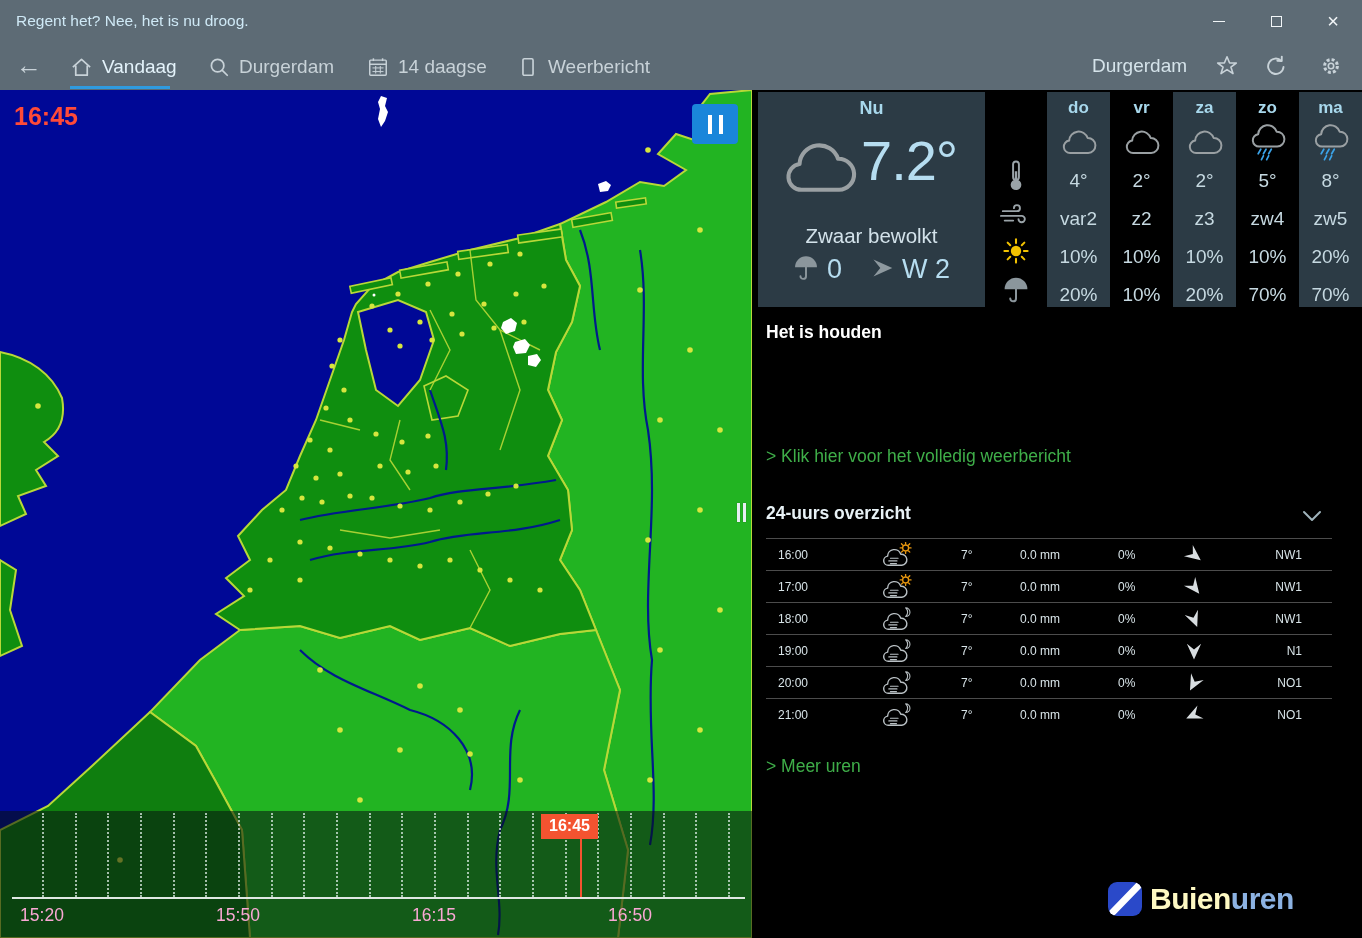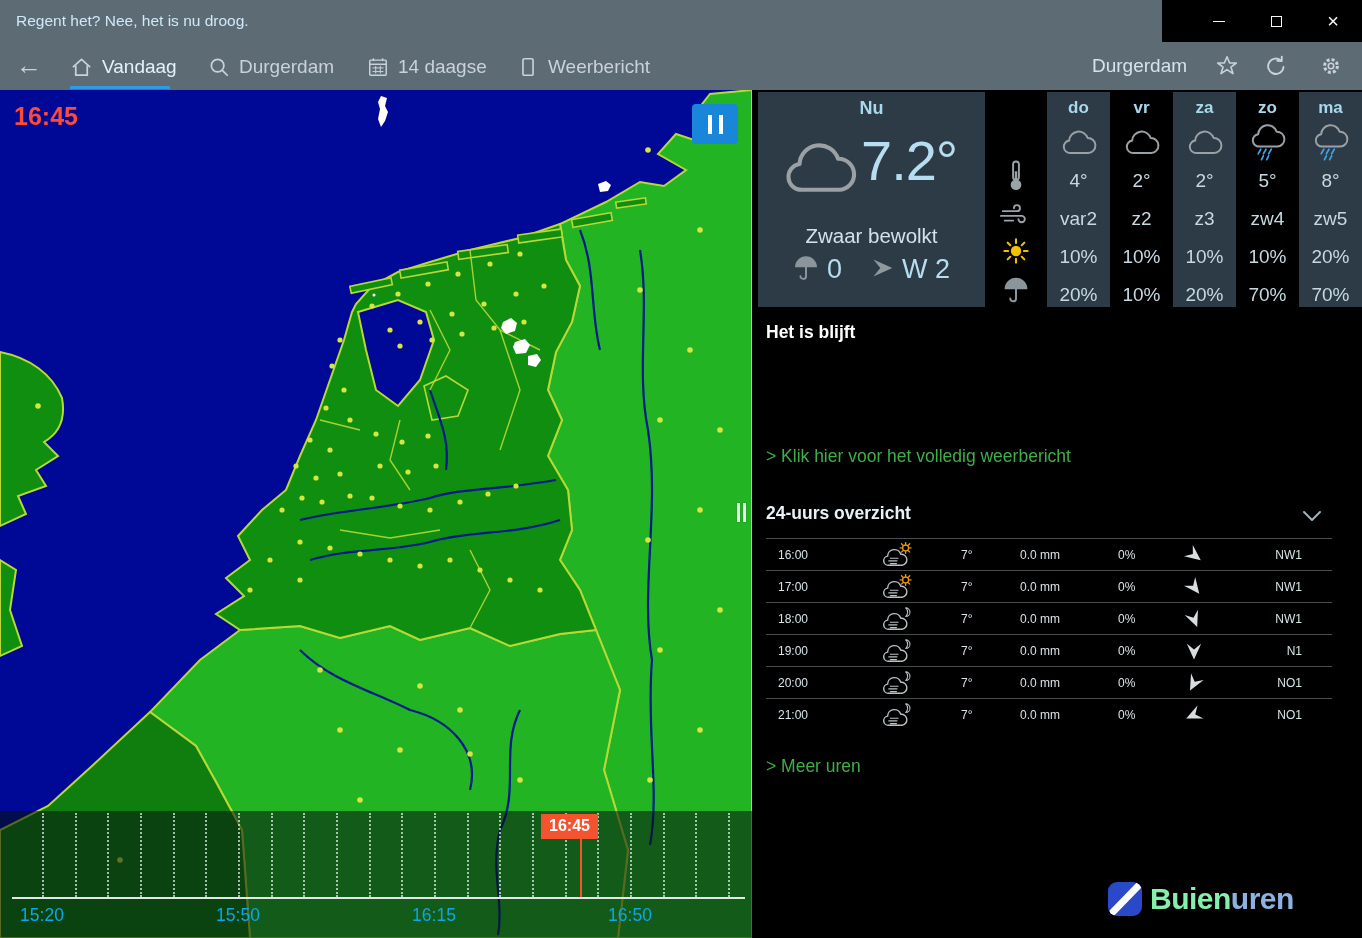--- a/index.html
+++ b/index.html
@@ -1,21 +1,21 @@
 <!DOCTYPE html>
 <html><head>
 <meta charset="utf-8">
 <style>
   * { margin:0; padding:0; box-sizing:border-box; }
   html,body { background:#000; }
   body { width:1362px; height:938px; position:relative; overflow:hidden;
          font-family:"Liberation Sans", sans-serif; }
 
   
-  .titlebar { position:absolute; left:0; top:0; width:1162px; height:42px; background:#5d6b75; }
+  .titlebar { position:absolute; left:0; top:0; width:1362px; height:42px; background:#5d6b75; }
   .titlebar .title { position:absolute; left:16px; top:12px; font-size:15.5px; color:#cfe9f6; }
   .winbtn { position:absolute; top:0; width:46px; height:42px; display:flex; align-items:center; justify-content:center; color:#f2f6f8; cursor:default; }
   .winbtn.min { left:1196px; } .winbtn.max { left:1253px; } .winbtn.close { left:1310px; font-size:20px; }
   .winbtn.min i { display:block; width:12px; height:0; border-top:1.5px solid #f2f6f8; }
   .winbtn.max i { display:block; width:11px; height:11px; border:1.5px solid #f2f6f8; }
 
   .navbar { position:absolute; left:0; top:42px; width:1362px; height:48px; background:#5d6b75; }
   .navbar svg { display:block; }
   .nav-back { position:absolute; left:16px; top:8px; font-size:26px; color:#c8d2d8; line-height:30px; }
   .nav-item { position:absolute; top:10px; height:30px; display:flex; align-items:center; gap:9px; color:#c8d2d8; font-size:19px; }
@@ -31,21 +31,21 @@
   .map-time { position:absolute; left:14px; top:12px; font-size:25px; font-weight:bold; color:#ff4a38; }
   .pause-btn { position:absolute; left:692px; top:14px; width:46px; height:40px; background:#1a86da; border-radius:4px;
                display:flex; align-items:center; justify-content:center; gap:7px; }
   .pause-btn i { display:block; width:4px; height:19px; background:#fff; }
   .splitter { position:absolute; left:737px; top:413px; display:flex; gap:3px; }
   .splitter i { display:block; width:3px; height:19px; background:#e6eef2; box-shadow:0 0 1px #333; }
 
   .timeline { position:absolute; left:0; top:721px; width:752px; height:127px; background:rgba(8,18,16,0.55); }
   .tick { position:absolute; top:2px; height:84px; border-left:2px dotted rgba(230,242,238,0.7); }
   .baseline { position:absolute; left:12px; top:86px; width:733px; height:0; border-top:2px solid #dfe8e4; }
-  .tl-label { position:absolute; top:94px; transform:translateX(-50%); font-size:17.5px; color:#0ea5e9; }
+  .tl-label { position:absolute; top:94px; transform:translateX(-50%); font-size:17.5px; color:#f9a8d4; }
   .marker-line { position:absolute; left:580px; top:28px; width:2px; height:58px; background:#f45330; }
   .marker-badge { position:absolute; left:541px; top:3px; background:#f45330; color:#fff; font-size:16px; font-weight:bold;
                   padding:3px 8px 4px 8px; }
 
   
   .right-panel { position:absolute; left:752px; top:90px; width:610px; height:600px; background:#000; }
   .now-box { position:absolute; left:6px; top:2px; width:227px; height:215px; background:#2c3b45; }
   .now-title { position:absolute; left:0; top:6px; width:100%; text-align:center; font-size:18px; font-weight:bold; color:#a8d8ec; }
   .now-cloud { position:absolute; left:18px; top:46px; color:#9aa0a3; }
   .now-temp { position:absolute; left:103px; top:36px; font-size:56px; font-weight:300; color:#b6ddf0; letter-spacing:-1px; }
@@ -81,21 +81,21 @@
   .rot70  svg { transform:rotate(68deg); }
   .rot90  svg { transform:rotate(90deg); }
   .rot120 svg { transform:rotate(118deg); }
   .rot160 svg { transform:rotate(155deg); }
   .link2 { position:absolute; left:14px; top:666px; }
 
   .logo { position:absolute; left:356px; top:792px; display:flex; align-items:center; gap:8px; }
   .logo-mark { width:34px; height:34px; border-radius:9px; background:#2a49c9; position:relative; overflow:hidden; }
   .logo-mark i { position:absolute; left:-4px; top:13px; width:44px; height:7px; background:#fff; border-radius:3px; transform:rotate(-46deg); }
   .logo-text { font-size:30px; font-weight:bold; letter-spacing:-0.5px; }
-  .logo-text .p1 { color:#86efac; } .logo-text .p2 { color:#8cb2e2; }
+  .logo-text .p1 { color:#fef9c3; } .logo-text .p2 { color:#8cb2e2; }
 
   .hidden-defs { position:absolute; width:0; height:0; overflow:hidden; }
 </style>
 </head>
 <body>
 
 <svg class="hidden-defs" aria-hidden="true">
   <defs>
     <symbol id="sym-cloud" viewBox="0 0 64 44">
       <path d="M46 38H18.5a9.5 9.5 0 0 1-1.5-18.9 14.5 14.5 0 0 1 28.2-3.9A10.5 10.5 0 0 1 46 38z" fill="none" stroke="currentColor" stroke-width="3" stroke-linejoin="round"></path>
@@ -565,21 +565,21 @@
         <svg width="42" height="38">
           <use href="#sym-raincloud"></use>
         </svg>
       </div>
     <div class="dval">8°</div>
     <div class="dval">zw5</div>
     <div class="dval">20%</div>
     <div class="dval">70%</div>
   </div>
 
-  <div class="report-head">Het is blijft</div>
+  <div class="report-head">Het is houden</div>
   <div class="green-link link1">&gt; Klik hier voor het volledig weerbericht</div>
 
   <div class="hours-head">24-uurs overzicht</div>
   <span class="hours-chevron"><svg width="20" height="12">
         <use href="#sym-chevron"></use>
       </svg></span>
 
   <div class="hours-table">
     <div class="hour-row">
       <span class="c time">16:00</span>

